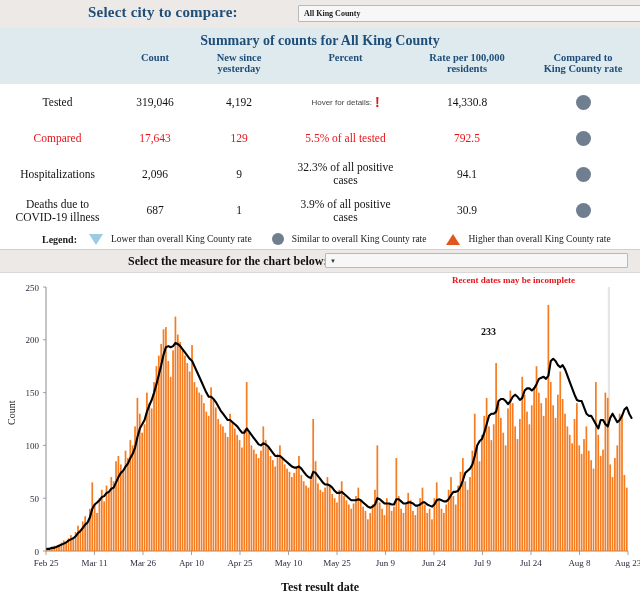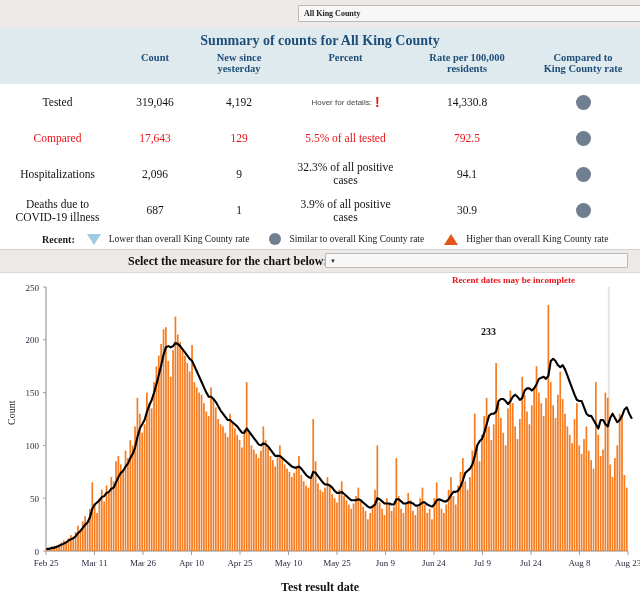--- a/index.html
+++ b/index.html
@@ -230,20 +230,21 @@
     fill: #2b2b40;
     font-family: "Liberation Serif", serif;
   }
 </style>
 </head>
 <body>
 
 <div class="page">
 
   <div class="city-bar">
+    <div class="city-label">Select city to compare:</div>
     <div class="select-box">
       <span class="sel-text">All King County</span>
       <span class="caret">▼</span>
     </div>
   </div>
 
   <div class="summary">
     <div class="summary-title">Summary of counts for All King County</div>
     <div class="col-heads">
       <div class="ch ch-label"></div>
@@ -317,21 +318,21 @@
         <div>cases</div>
       </div>
       <div class="c c-rate">30.9</div>
       <div class="c c-cmp">
         <span class="dot"></span>
       </div>
     </div>
   </div>
 
   <div class="legend">
-    <span class="lg-title">Recent:</span>
+    <span class="lg-title">Legend:</span>
     <span class="lg-item">
       <span class="tri-down"></span>
       <span class="lg-text">Lower than overall King County rate</span>
     </span>
     <span class="lg-item">
       <span class="dot-sm"></span>
       <span class="lg-text">Similar to overall King County rate</span>
     </span>
     <span class="lg-item">
       <span class="tri-up"></span>

